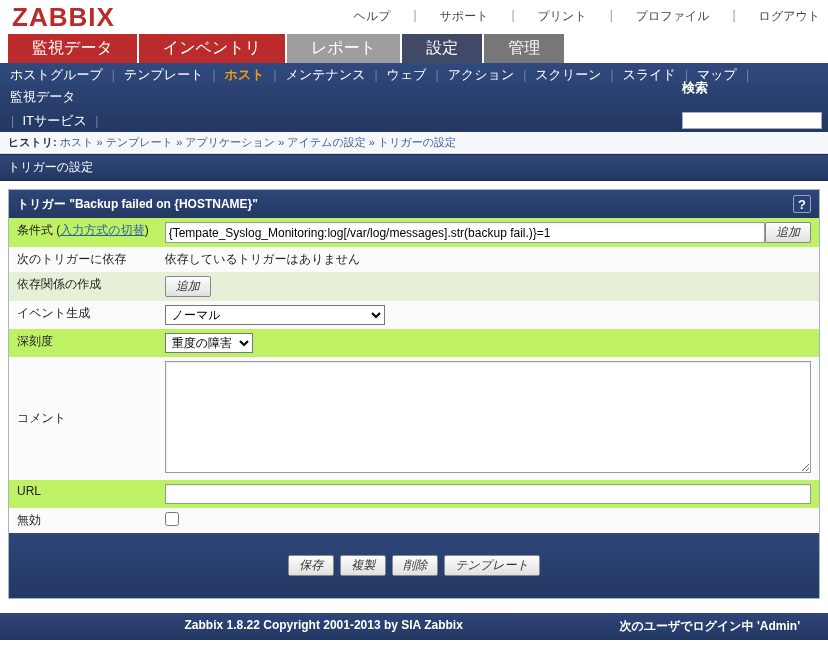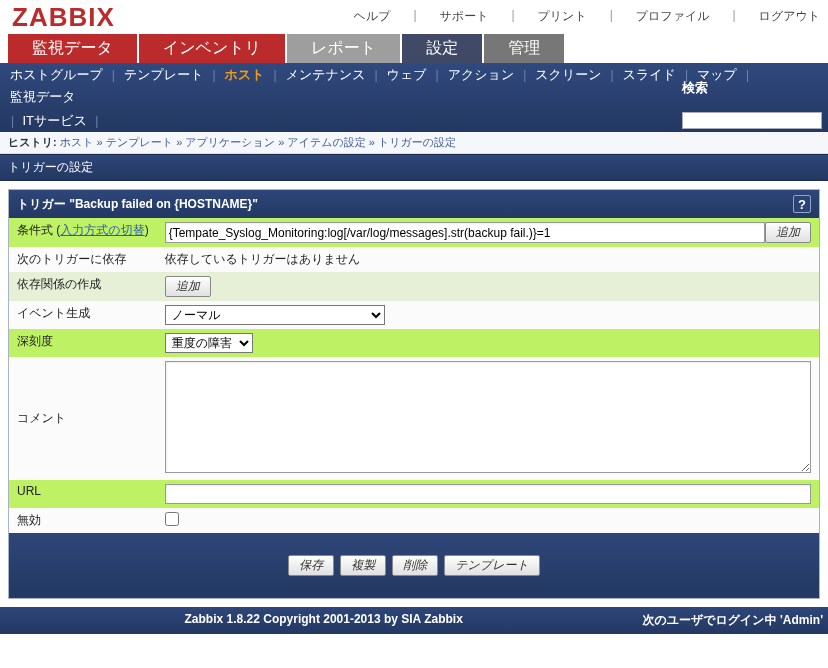--- a/index.html
+++ b/index.html
@@ -158,24 +158,24 @@
   .actions {
     background:linear-gradient(#2e4679,#233862);
     padding:22px 10px;
     display:flex; justify-content:center; gap:6px;
   }
   
   .footer{
     background:linear-gradient(#2e4679,#233862);
     color:#fff;
     font-size:12px;
-    padding:5px 5px;
+    padding:5px 28px;
     display:flex;
     justify-content:space-between;
-    margin-top:0;
+    margin-top:6px;
   }
   .footer b{font-weight:bold;}
   input[type=checkbox]{ width:14px;height:14px; }
 </style>
 </head>
 <body>
 
 <div class="topbar">
   <div class="logo">ZABBIX</div>
   <div class="toplinks">

